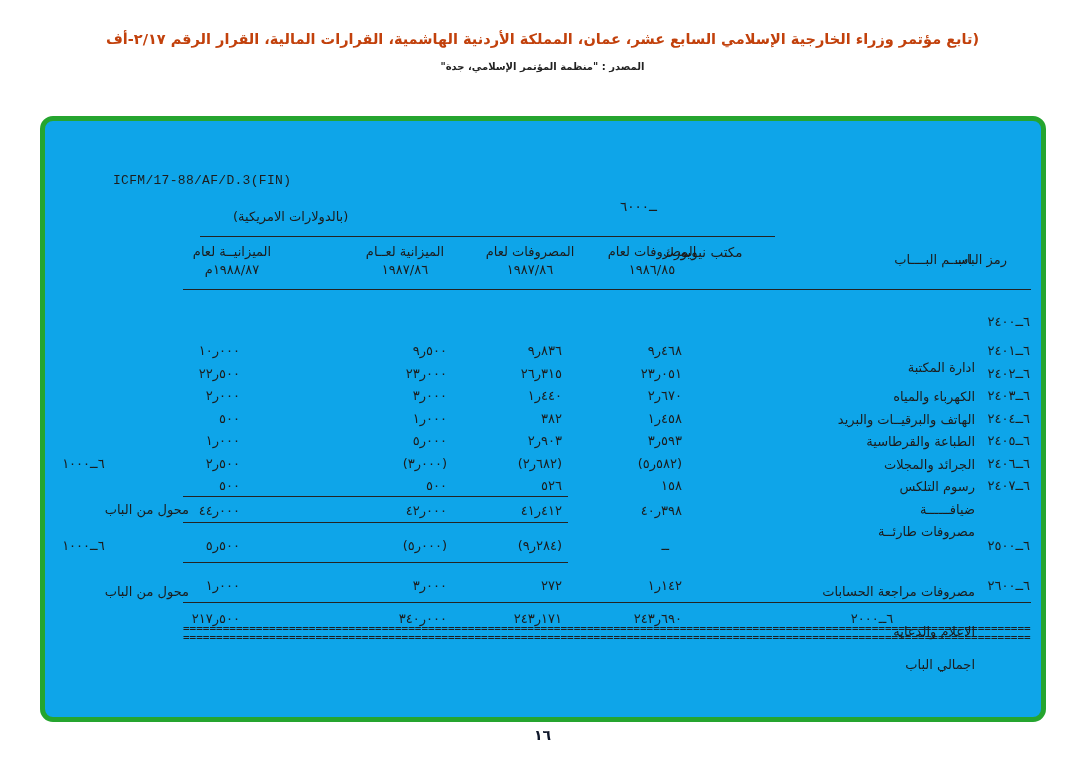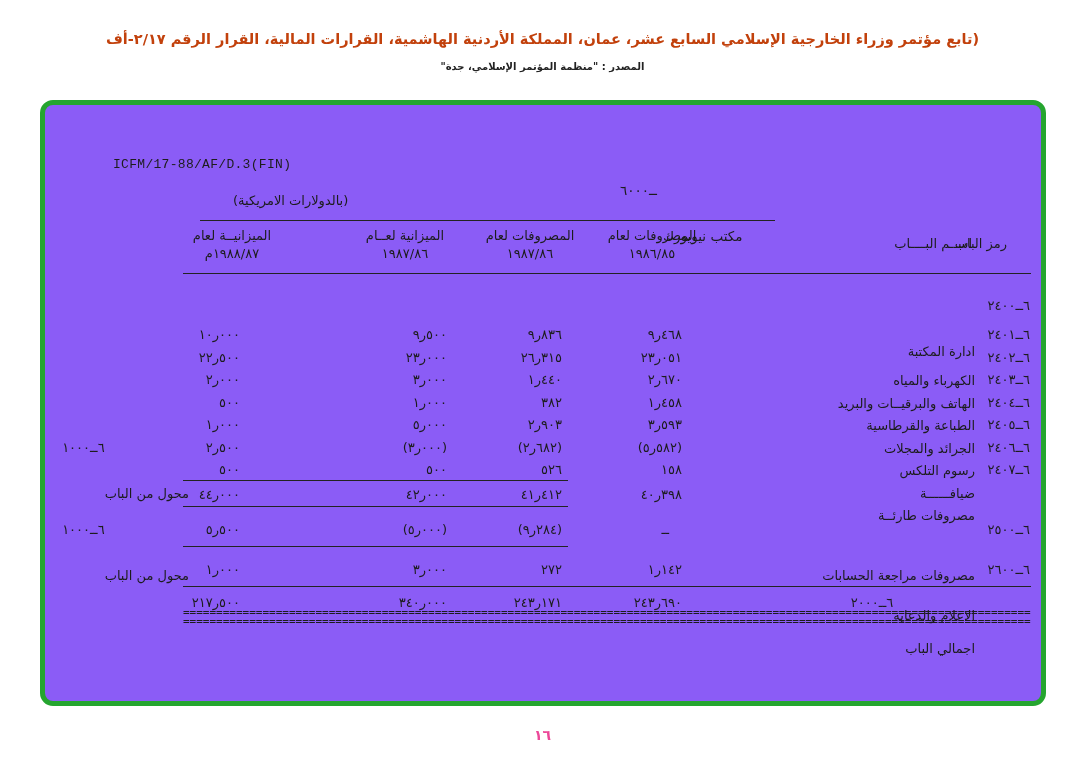--- a/index.html
+++ b/index.html
@@ -17,24 +17,24 @@
     text-align:center; direction:rtl; white-space:nowrap;
     font-size:14.5px; font-weight:bold; color:#c2410c;
   }
   .top-h2 {
     position:absolute; top:61px; left:0; width:100%;
     text-align:center; direction:rtl; white-space:nowrap;
     font-size:10px; font-weight:bold; color:#222;
   }
   
   .frame {
-    position:absolute; left:40px; top:100px;
+    position:absolute; left:40px; top:116px;
     width:1006px; height:606px;
     border:5px solid #25a52f; border-radius:13px;
-    background:#8b5cf6;
+    background:#0ea5e9;
   }
   .frame > * { position:absolute; }
   
   .doc-ref {
     left:68px; top:52px;
     font-family:"Liberation Mono","DejaVu Sans Mono",monospace;
     font-size:13px; letter-spacing:0.3px; color:#1d1d1d;
   }
   .office { left:575px; top:77px; display:flex; gap:6px; font-size:13.5px; white-space:nowrap; }
   .currency { left:188px; top:88px; direction:rtl; font-size:13px; white-space:nowrap; }
@@ -77,21 +77,21 @@
   .c4   { right:801px;margin-left:30px; }
   .c1d  { right:372px; }
   .note { right:852px; display:flex; gap:0; }
   .total-label { right:66px; display:flex; gap:12px; }
   .r0{top:193px}.r1{top:222px}.r2{top:245px}.r3{top:267px}.r4{top:290px}
   .r5{top:312px}.r6{top:335px}.r7{top:357px}.r8{top:382px}.r9{top:417px}
   .r10{top:457px}.r11{top:490px}
   
   .pageno {
     position:absolute; top:727px; left:0; width:100%;
-    text-align:center; font-size:14px; font-weight:bold; color:#ec4899;
+    text-align:center; font-size:14px; font-weight:bold; color:#0f172a;
   }
 </style>
 </head>
 <body>
 
 <div class="top-h1">(تابع مؤتمر وزراء الخارجية الإسلامي السابع عشر، عمان، المملكة الأردنية الهاشمية، القرارات المالية، القرار الرقم ٢/١٧-أف</div>
 <div class="top-h2">المصدر :  "منظمة المؤتمر الإسلامي، جدة"</div>
 
 <div class="frame">
 

